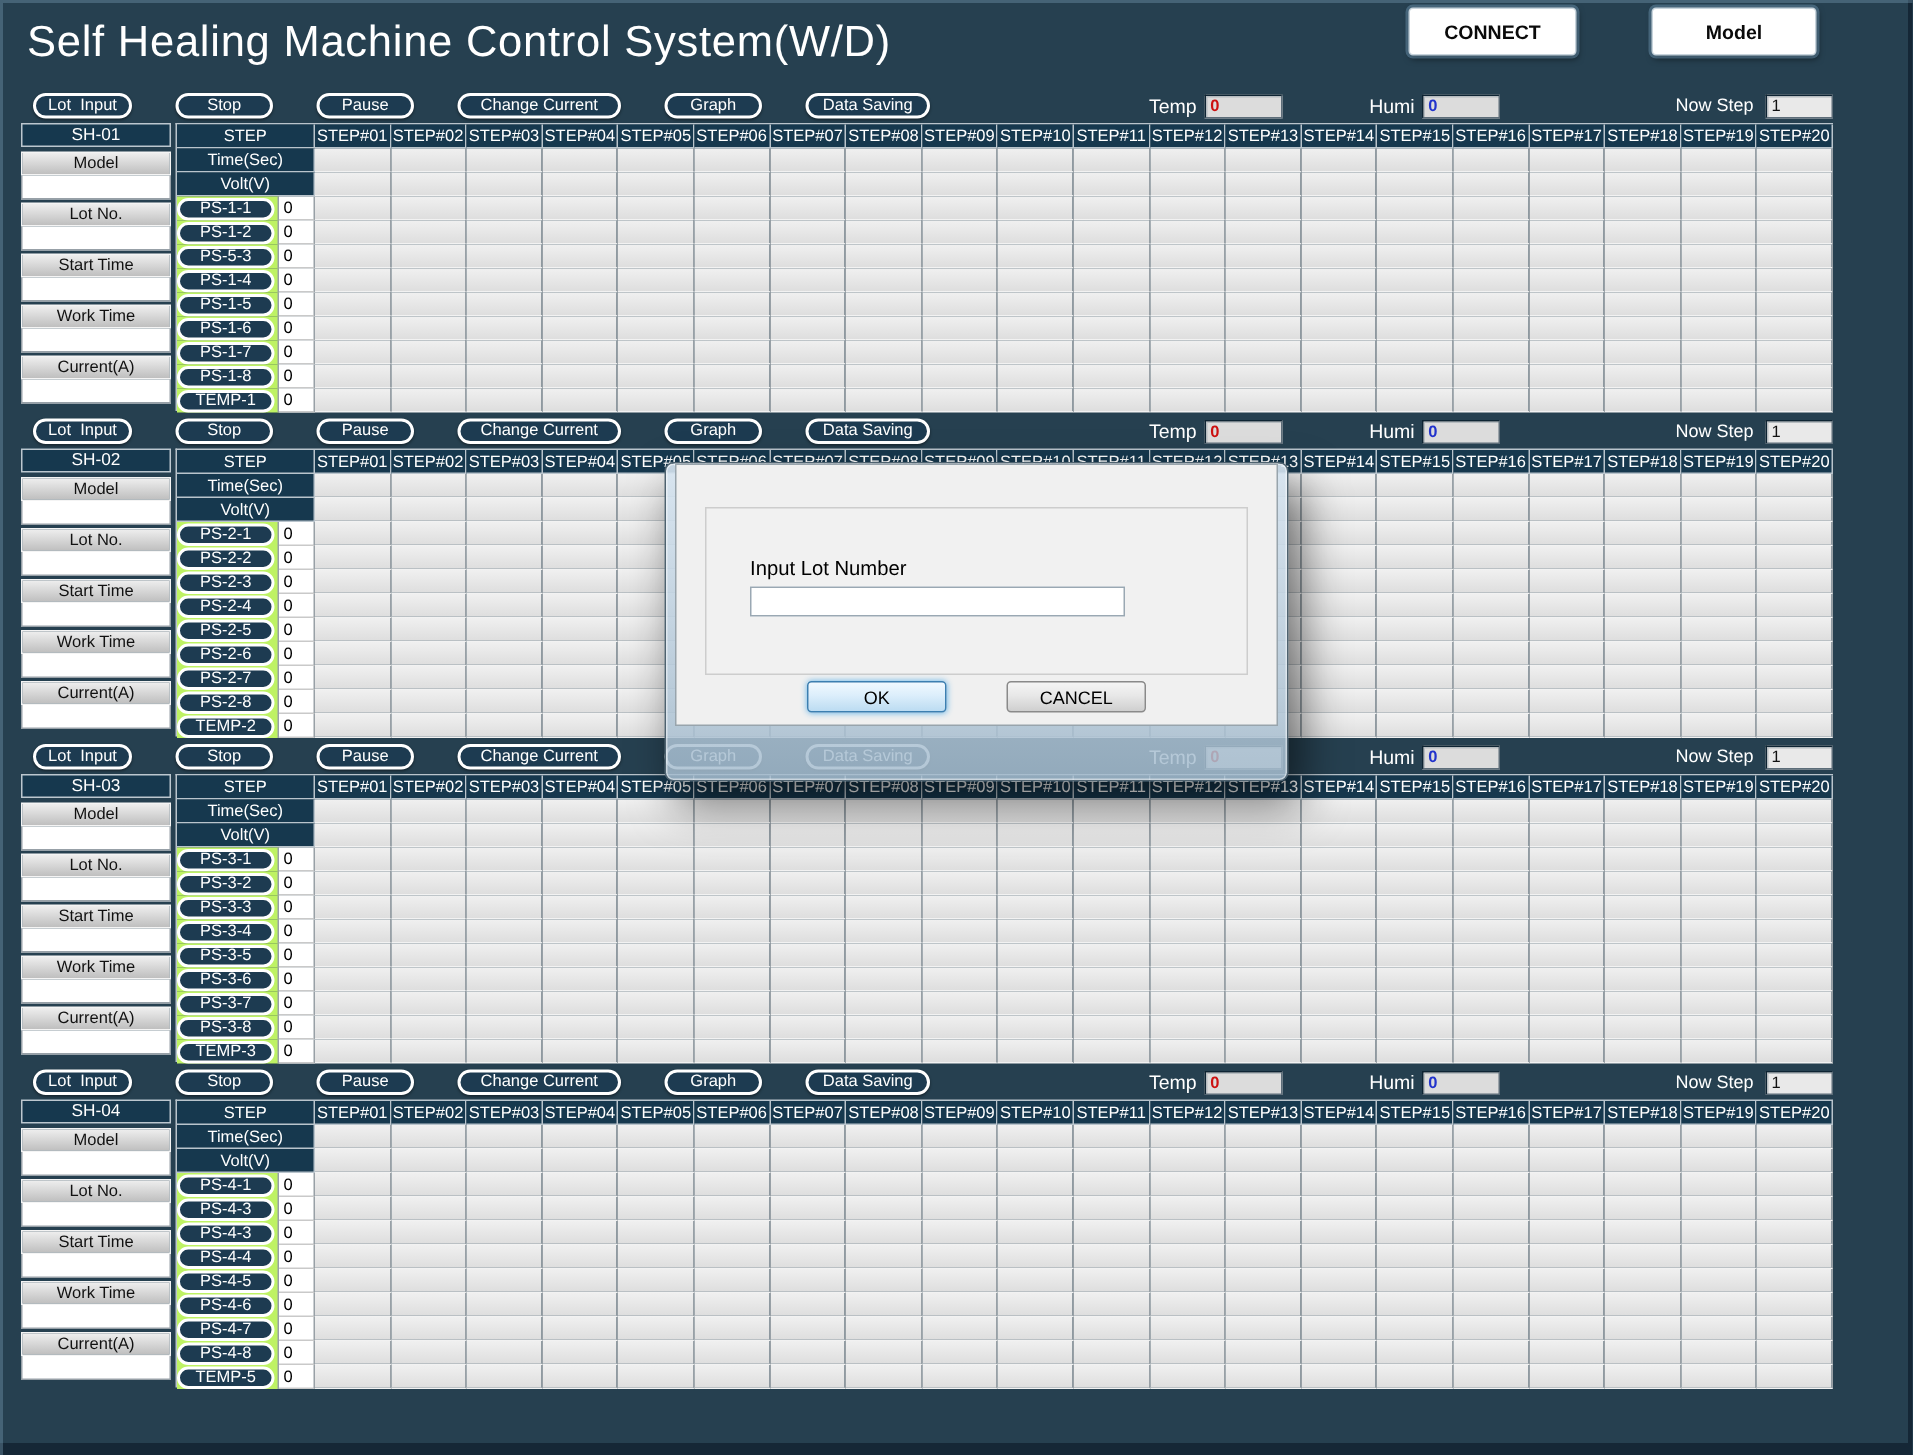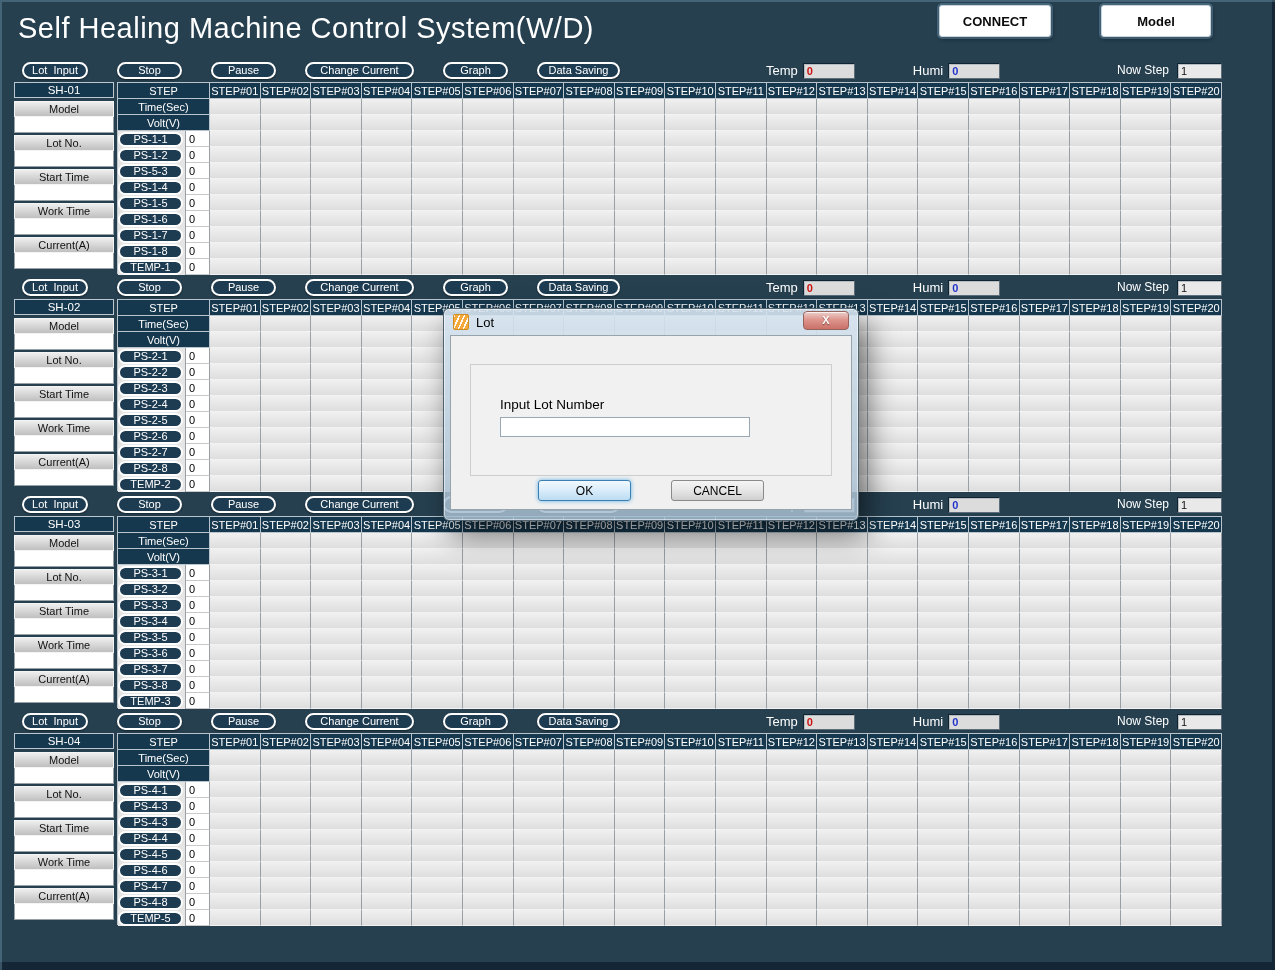--- a/index.html
+++ b/index.html
@@ -87,21 +87,21 @@
     background:#16384e; color:#fff; font-size:11px;
     border-right:1px solid #b9c4cc; border-bottom:1px solid #b9c4cc;
     display:flex; align-items:center; justify-content:center; overflow:hidden; white-space:nowrap;
   }
   .span2 { grid-column:span 2; }
   .light-cell {
     background:linear-gradient(180deg,#f0f0f0,#dedede);
     border-right:1px solid #98a0a6; border-bottom:1px solid #f2f2f2;
   }
   .ps-cell {
-    background:#e5e5e5; border-right:1px solid #98a0a6;
+    background:#bef264; border-right:1px solid #98a0a6;
     display:flex; align-items:flex-end; padding:0 2px 0 0;
   }
   .ps-btn {
     width:100%; height:15px;
     background:#1d3b51; color:#fff; border:2px solid #fff; border-radius:8px;
     font-family:"Liberation Sans",sans-serif; font-size:11px; line-height:1;
     display:flex; align-items:center; justify-content:center; cursor:pointer; padding:0;
   }
   .val-cell {
     background:#fff; color:#000; font-size:11px;
@@ -1467,25 +1467,20 @@
           <div class="light-cell"></div>
           <div class="light-cell"></div>
           <div class="light-cell"></div>
           <div class="light-cell"></div>
         </div>
     </div>
   </div>
   </div>
 
 <div class="dialog">
-  <div class="dlg-titlebar">
-    <span class="dlg-icon"></span>
-    <span>Lot</span>
-    <button class="dlg-close">X</button>
-  </div>
   <div class="dlg-body">
     <div class="dlg-group">
       <div class="dlg-label">Input Lot Number</div>
       <input class="dlg-input" type="text" value="" style="">
     </div>
     <div class="dlg-buttons">
       <button class="dlg-btn dlg-ok">OK</button>
       <button class="dlg-btn dlg-cancel">CANCEL</button>
     </div>
   </div>

